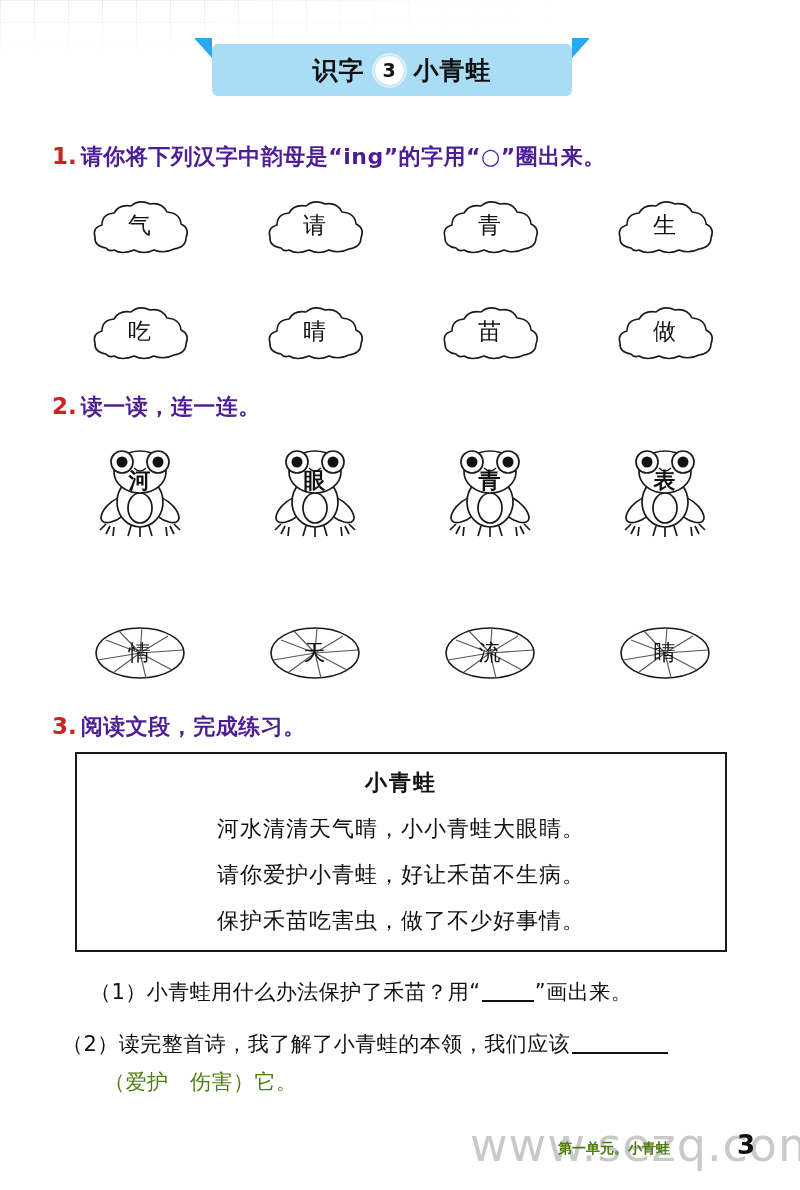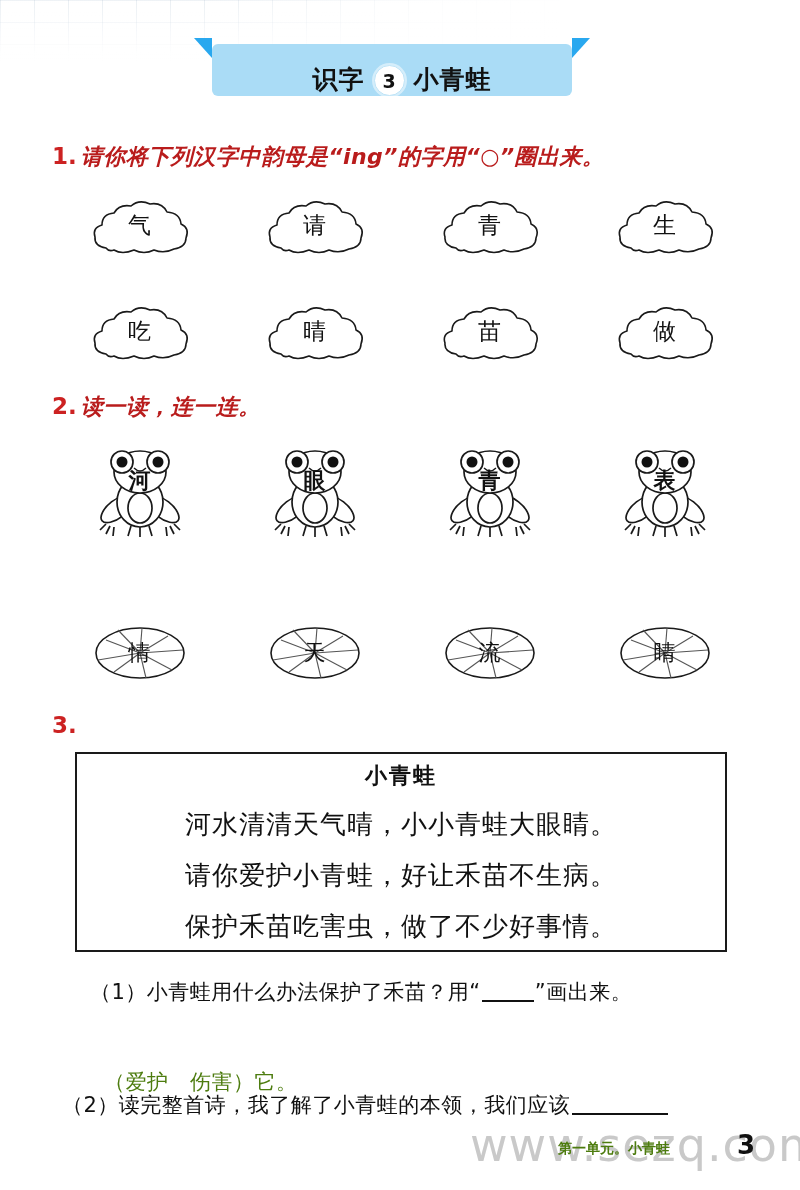--- a/index.html
+++ b/index.html
@@ -66,21 +66,21 @@
   }
   .ribbon-tail.right {
     right: -18px;
     border-right: 18px solid transparent;
     border-top: 20px solid #29a8ef;
   }
   .ribbon-inner {
     position: absolute;
     left: 0; top: 0; right: 0; bottom: 0;
     display: flex;
-    align-items: flex-end;
+    align-items: center;
     justify-content: center;
     gap: 9px;
     padding-left: 20px;
   }
   .ribbon-text {
     font-family: "DejaVu Sans", "Liberation Sans", sans-serif;
     font-weight: bold;
     font-size: 25px;
     color: #111;
     letter-spacing: 1px;
@@ -112,23 +112,22 @@
     color: #cc2222;
     font-family: "DejaVu Sans", "Liberation Sans", sans-serif;
     font-weight: bold;
     font-size: 23px;
     margin-right: 4px;
   }
   .qtext {
     font-family: "DejaVu Sans", "Liberation Sans", sans-serif;
     font-weight: bold;
     font-size: 22px;
-    color: #b91c1c;
+    color: #4c1d95;
     letter-spacing: 0.5px;
-    font-style: italic;
   }
 
   
   .cloud-row {
     position: absolute;
     left: 52px;
     width: 700px;
     display: flex;
     justify-content: space-around;
   }
@@ -214,21 +213,21 @@
   }
   .poem-title {
     font-family: "DejaVu Sans", "Liberation Sans", sans-serif;
     font-weight: bold;
     font-size: 22px;
     letter-spacing: 2px;
     color: #111;
   }
   .poem-line {
     font-family: "DejaVu Sans", "Liberation Sans", sans-serif;
-    font-size: 26px;
+    font-size: 22px;
     letter-spacing: 1px;
     color: #111;
   }
 
   
   .subq {
     position: absolute;
     left: 62px;
     font-family: "DejaVu Sans", "Liberation Sans", sans-serif;
     font-size: 21px;
@@ -519,33 +518,34 @@
           <path d="M56 31 L30 50"></path>
           <path d="M56 31 L14 38"></path>
       </g>
     </svg>
     <span class="ch">睛</span>
   </div>
 </div>
 
 <div class="qline" style="top:712px;">
   <span class="qnum">3.</span>
+  <span class="qtext">阅读文段，完成练习。</span>
 </div>
 
 <div class="poem-box">
   <div class="poem-title">小青蛙</div>
   <div class="poem-line">河水清清天气晴，小小青蛙大眼睛。</div>
   <div class="poem-line">请你爱护小青蛙，好让禾苗不生病。</div>
   <div class="poem-line">保护禾苗吃害虫，做了不少好事情。</div>
 </div>
 
 <div class="subq" style="top:978px;margin-left:28px;">
   <span>（1）小青蛙用什么办法保护了禾苗？用“</span><span class="blank-sm"></span><span>”画出来。</span>
 </div>
 
-<div class="subq" style="top:1091px;">
+<div class="subq" style="top:1030px;">
   <span>（2）读完整首诗，我了解了小青蛙的本领，我们应该</span><span class="blank-lg"></span>
 </div>
 <div class="subq-cont" style="top:1068px;">（爱护　伤害）它。</div>
 
 <div class="watermark">www.sezq.com</div>
 <div class="footer-label">第一单元。小青蛙</div>
 <div class="footer-page">3</div>
 
 </body></html>

